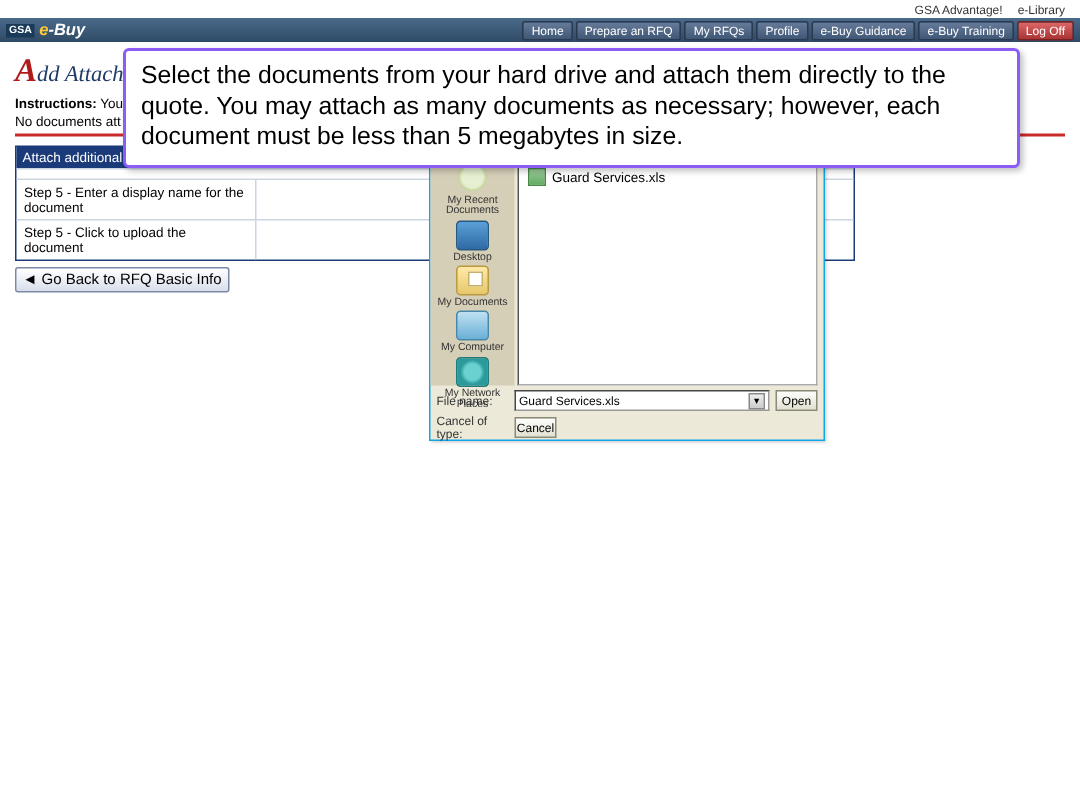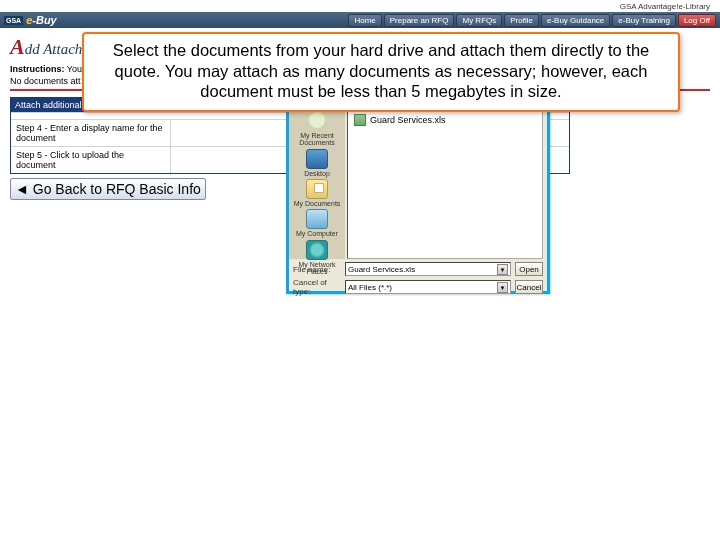--- a/index.html
+++ b/index.html
@@ -1,18 +1,18 @@
 <!DOCTYPE html>
 <html><head>
 <meta charset="utf-8">
 <style>
   * { box-sizing: border-box; margin: 0; padding: 0; }
   body { width: 720px; height: 540px; font-family: Arial, sans-serif; font-size: 10px; background: #fff; position: relative; overflow: hidden; }
 
-  .topbar { background: #fff; height: 12px; display: flex; justify-content: flex-end; align-items: center; padding-right: 10px; font-size: 8px; color: #333; }
+  .topbar { background: #fff; height: 12px; display: flex; justify-content: flex-end; align-items: center; gap: 10px; padding-right: 10px; font-size: 8px; color: #333; }
   .topbar span { cursor: pointer; }
 
   .banner { height: 16px; background: linear-gradient(#4a6a8a, #2f4a66); display: flex; align-items: center; justify-content: space-between; padding: 0 4px; gap: 32px; }
   .logo { display: flex; align-items: center; gap: 3px; color: #fff; font-weight: bold; font-size: 11px; font-style: italic; }
   .logo .gsa { background: #1a3a5a; color: #fff; font-size: 7px; padding: 1px 2px; font-style: normal; }
   .logo .e { color: #ffcc33; }
   .nav { display: flex; }
   .nav button { background: linear-gradient(#667a99,#3f5876); color:#fff; border:1px solid #2a3a50; font-size:8px; padding:1px 5px; border-radius:2px; margin-left:2px; cursor:pointer; }
   .logoff { background: linear-gradient(#d66,#a33)!important; border-color:#722!important; }
 
@@ -22,24 +22,24 @@
   .instr-line { font-size: 9px; color:#000; margin-bottom:2px; }
   .instr-line b { font-weight: bold; }
   .redline { border-top: 2px solid #c92a2a; margin: 3px 0 6px; }
 
   .attach-box { border:1px solid #1a3a7a; width: 560px; }
   .attach-head { background:#1a3a7a; color:#fff; font-size:9px; padding:2px 4px; }
   .step-row { display:flex; border-top:1px solid #ccd4e2; font-size:9px; }
   .step-label { width:160px; padding:3px 5px; border-right:1px solid #ccd4e2; }
   .step-body { flex:1; padding:3px 5px; color:#666; overflow:hidden; white-space:nowrap; }
   .goback { margin:4px 0; }
-  .goback button { font-size:14px; background:linear-gradient(#fff,#d8deea); border:1px solid #7a8aa6; border-radius:2px; padding:2px 4px; cursor:pointer; }
+  .goback button { font-size:10px; background:linear-gradient(#fff,#d8deea); border:1px solid #7a8aa6; border-radius:2px; padding:2px 4px; cursor:pointer; }
 
   
-  .filedlg { position:absolute; left:286px; top:88px; width:264px; height:206px; background:#ece9d8; border:3px solid #0ea5e9; font-size:9px; font-family: Tahoma, Arial, sans-serif; box-shadow: 1px 1px 2px rgba(0,0,0,.2);}
+  .filedlg { position:absolute; left:286px; top:88px; width:264px; height:206px; background:#ece9d8; border:1px solid #0ea5e9; font-size:9px; font-family: Tahoma, Arial, sans-serif; box-shadow: 1px 1px 2px rgba(0,0,0,.2);}
   .filedlg-top { display:flex; align-items:center; gap:3px; padding:3px 4px; border-bottom: none; height:18px; visibility:hidden;}
   .filedlg-body { display:flex; height:150px; }
   .places { width:56px; background:#d6cfb8; display:flex; flex-direction:column; align-items:center; padding-top:2px; gap:2px; }
   .place { width:50px; text-align:center; color:#333; font-size:7px; line-height:1.05; }
   .place .ico { width:22px; height:20px; margin:0 auto 1px; border-radius:3px; display:block; }
   .ico-recent { background: radial-gradient(circle at 50% 45%, #e6f0d0 45%, #c2d39a 60%, transparent 61%), #d6cfb8;}
   .ico-desktop { background: linear-gradient(#5aa0d6,#2f6aa6); border:1px solid #27587f;}
   .ico-docs { background: linear-gradient(#ffe9a8,#e6c86a); border:1px solid #b89a42; position:relative;}
   .ico-docs:after{content:"";position:absolute;inset:3px 3px 5px 7px;background:#fff;border:1px solid #c9b06a;}
   .ico-comp { background: linear-gradient(#bfe0f2,#6ab0d6); border:1px solid #4a86a8;}
@@ -48,21 +48,21 @@
   .filelist .item { display:flex; align-items:center; gap:4px; }
   .xls-ico { width:12px; height:12px; background:linear-gradient(#9c9,#6a6); border:1px solid #484; display:inline-block;}
   .filedlg-bottom { display:flex; flex-direction:column; gap:2px; padding:3px 4px; }
   .fdrow { display:flex; align-items:center; gap:4px; }
   .fdrow label { width:48px; color:#333; font-size:8px; }
   .fdrow .combo { flex:1; display:flex; align-items:center; background:#fff; border:1px inset #999; height:14px; padding:0 2px; font-size:8px; justify-content:space-between;}
   .combo .arrow { width:11px; height:11px; background:linear-gradient(#eee,#ccc); border:1px solid #888; text-align:center; line-height:9px; font-size:7px;}
   .fdrow button { width:28px; height:14px; font-size:8px; background:linear-gradient(#fefefe,#e2e0d0); border:1px solid #8a8a7a; cursor:pointer;}
 
   
-  .callout { position:absolute; left:82px; top:32px; width:598px; background:#fff; border:2px solid #f97316; border-radius:4px; padding:6px 10px 8px; box-shadow: 2px 2px 4px rgba(0,0,0,.25); font-family: Arial, sans-serif; font-size:16.5px; text-align:center; color:#000; line-height:1.25; z-index:50;}
+  .callout { position:absolute; left:82px; top:32px; width:598px; background:#fff; border:2px solid #8b5cf6; border-radius:4px; padding:6px 10px 8px; box-shadow: 2px 2px 4px rgba(0,0,0,.25); font-family: Arial, sans-serif; font-size:16.5px; text-align:left; color:#000; line-height:1.25; z-index:50;}
 </style>
 </head>
 <body>
 
 <div class="topbar">
   <span>GSA Advantage!</span>
   <span>e-Library</span>
 </div>
 
 <div class="banner">
@@ -90,21 +90,21 @@
   </div>
   <div class="instr-line">No documents att</div>
   <div class="redline"></div>
 
   <div class="attach-box">
     <div class="attach-head">Attach additional documentation</div>
     <div class="step-row">
       <div class="step-body"></div>
     </div>
     <div class="step-row">
-      <div class="step-label">Step 4 - Enter a display name for the document</div>
+      <div class="step-label">Step 5 - Enter a display name for the document</div>
       <div class="step-body"></div>
     </div>
     <div class="step-row">
       <div class="step-label">Step 5 - Click to upload the document</div>
       <div class="step-body"></div>
     </div>
   </div>
   <div class="goback">
     <button>◄ Go Back to RFQ Basic Info</button>
   </div>
@@ -131,22 +131,18 @@
     <div class="fdrow">
       <label>File name:</label>
       <div class="combo">
         <span>Guard Services.xls</span>
         <span class="arrow">▾</span>
       </div>
       <button>Open</button>
     </div>
     <div class="fdrow">
       <label>Cancel of type:</label>
-      <div class="combo">
-        <span>All Files (*.*)</span>
-        <span class="arrow">▾</span>
-      </div>
       <button>Cancel</button>
     </div>
   </div>
 </div>
 
 <div class="callout">Select the documents from your hard drive and attach them directly to the quote.  You may attach as many documents as necessary; however, each document must be less than 5 megabytes in size.</div>
 
 </body></html>

